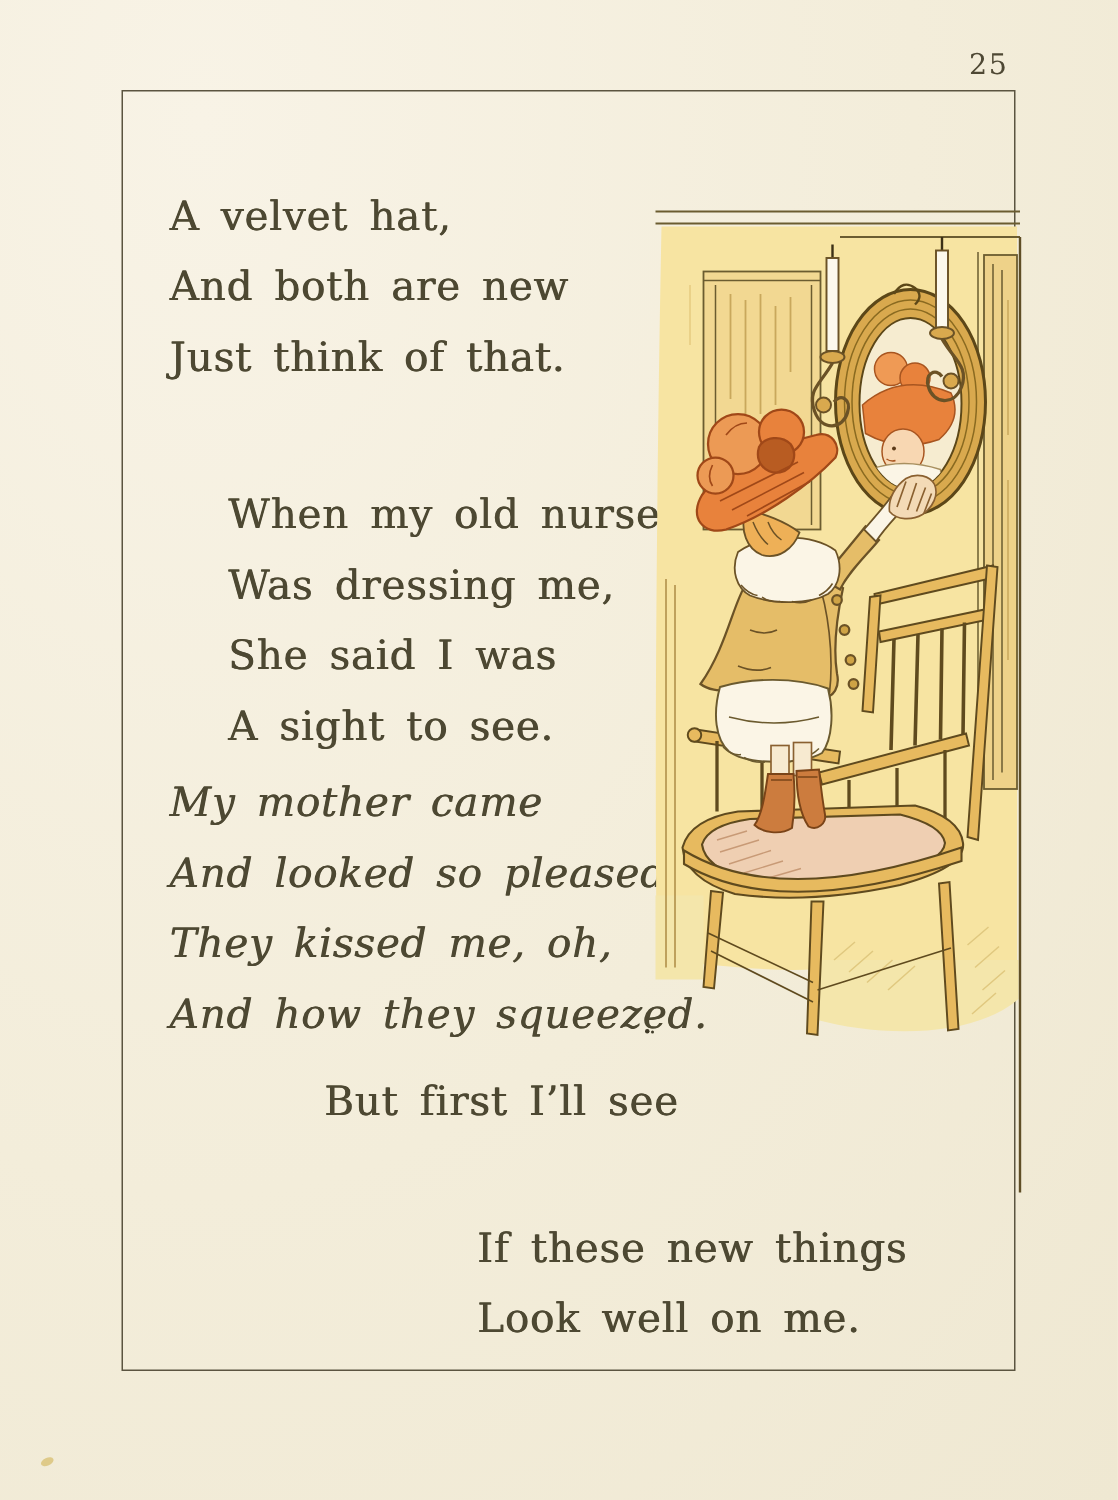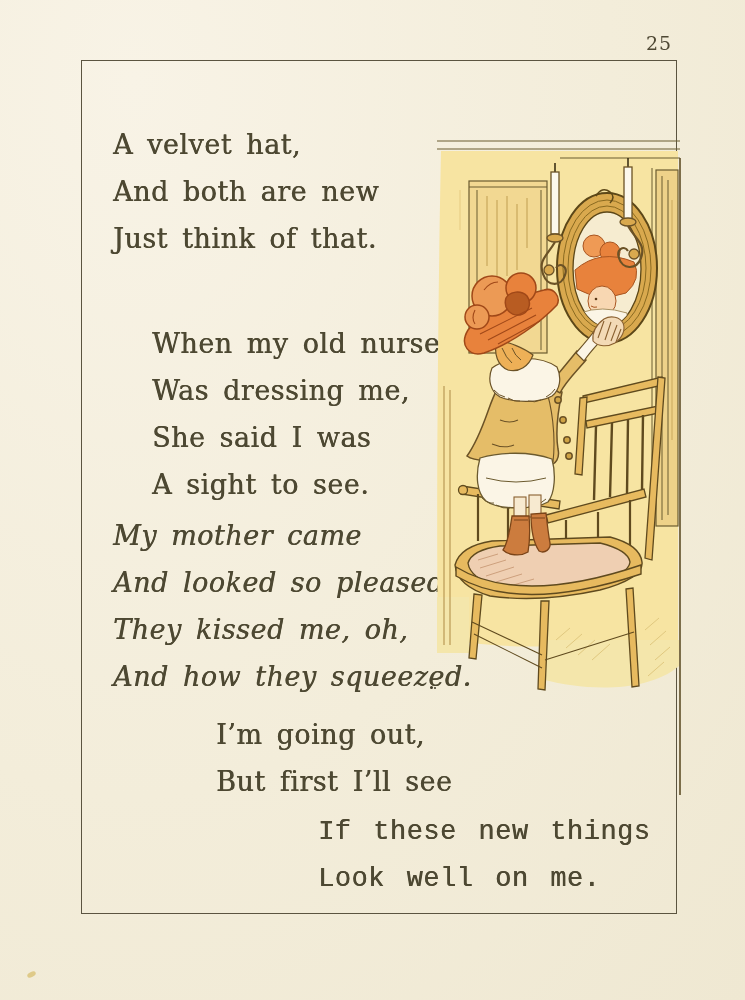--- a/index.html
+++ b/index.html
@@ -20,21 +20,21 @@
   .stanza{position:absolute;color:#4d4832;}
   .stanza p{
     margin:0;font-size:27px;line-height:47px;letter-spacing:0.5px;
     word-spacing:5px;white-space:nowrap;
     text-shadow:0.4px 0 0 currentColor;
   }
   #s1{left:113px;top:121px;}
   #s2{left:113px;top:320px;margin-left:39px;}
   #s3{left:113px;top:512px;font-style:italic;}
   #s4{left:216px;top:711px;}
-  #s5{left:318px;top:809px;font-family:Liberation Mono, monospace;}
+  #s5{left:318px;top:809px;}
   .illustration{position:absolute;left:430px;top:130px;width:255px;height:670px;}
   .speck1{position:absolute;left:430px;top:685px;width:6px;height:4px;}
   .speck1 i{position:absolute;background:#3f3a28;border-radius:50%;}
   .speck2{position:absolute;left:27px;top:972px;width:9px;height:5px;background:#d9c276;border-radius:50%;transform:rotate(-25deg);opacity:.8;}
 </style>
 </head>
 <body>
 
 <div class="page-number">25</div>
 <div class="page-frame"></div>
@@ -50,21 +50,20 @@
   <p>She said I was</p>
   <p>A sight to see.</p>
 </div>
 <div class="stanza" id="s3">
   <p>My mother came</p>
   <p>And looked so pleased,</p>
   <p>They kissed me, oh,</p>
   <p>And how they squeezed.</p>
 </div>
 <div class="stanza" id="s4">
-  <p>I’m going out,</p>
   <p>But first I’ll see</p>
 </div>
 <div class="stanza" id="s5">
   <p>If these new things</p>
   <p>Look well on me.</p>
 </div>
 
 <div class="illustration">
 <svg viewBox="430 130 255 670" width="255" height="670" xmlns="http://www.w3.org/2000/svg">
   <defs>

